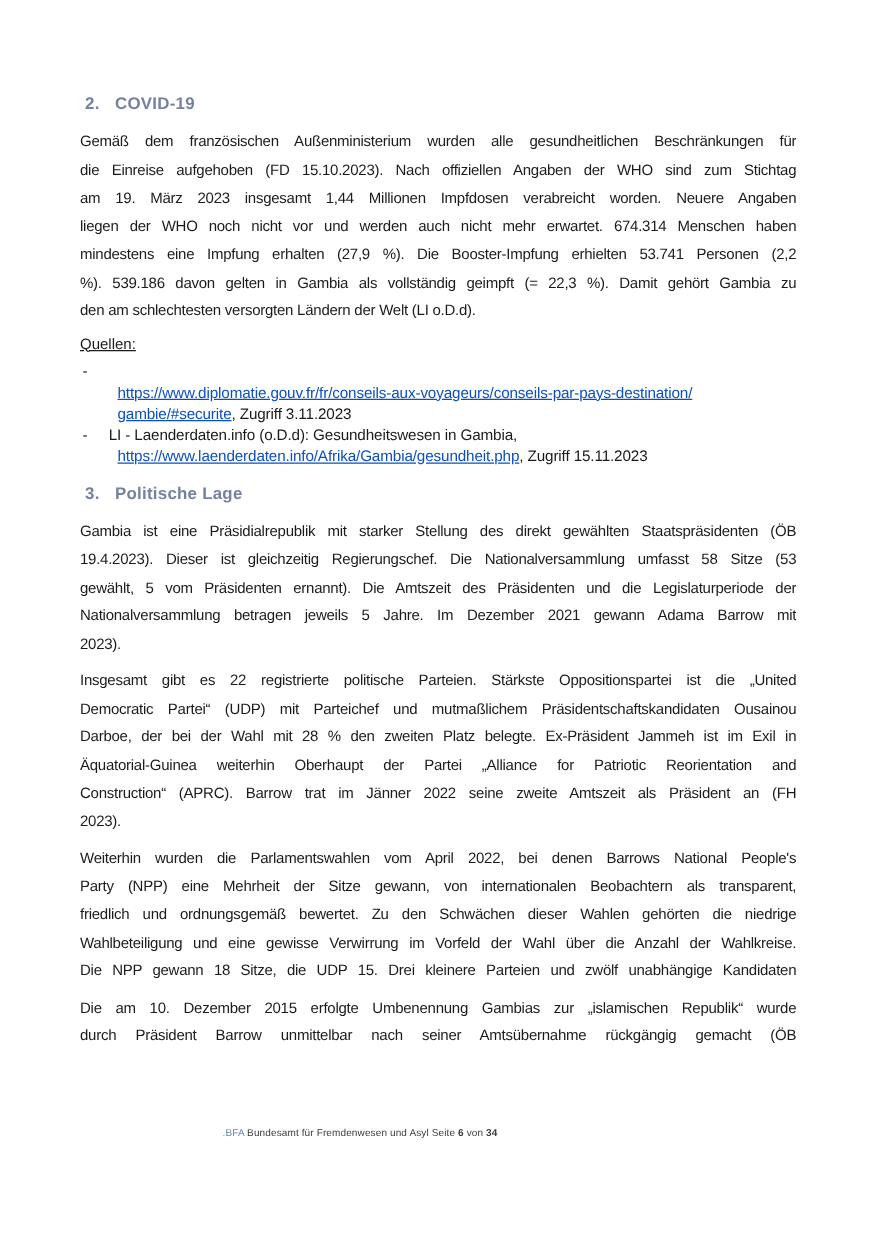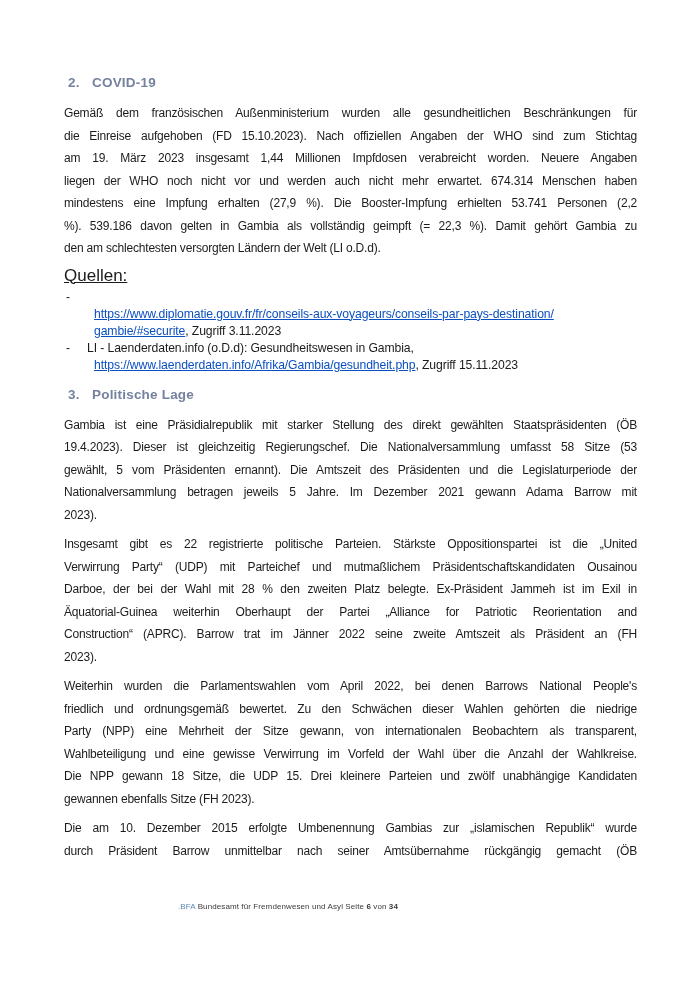--- a/index.html
+++ b/index.html
@@ -39,21 +39,21 @@
   .tline {
     text-align: justify;
     text-align-last: justify;
     max-height: 22.5px;
     overflow: hidden;
     white-space: normal;
   }
   .tlast { text-align-last: left; }
 
   .sources-label {
-    font-size: 17px;
+    font-size: 12px;
     line-height: 17px;
     text-decoration: underline;
     margin: 2px 0 5px 0;
   }
   .source-list {
     font-size: 12.2px;
     line-height: 17px;
     letter-spacing: -0.1px;
     margin: 0 0 12px 0;
   }
@@ -132,33 +132,32 @@
 
     <div class="para">
         <div class="tline">Gambia ist eine Präsidialrepublik mit starker Stellung des direkt gewählten Staatspräsidenten (ÖB</div>
         <div class="tline">19.4.2023). Dieser ist gleichzeitig Regierungschef. Die Nationalversammlung umfasst 58 Sitze (53</div>
         <div class="tline">gewählt, 5 vom Präsidenten ernannt). Die Amtszeit des Präsidenten und die Legislaturperiode der</div>
         <div class="tline">Nationalversammlung betragen jeweils 5 Jahre. Im Dezember 2021 gewann Adama Barrow mit</div>
         <div class="tline tlast">2023).</div>
       </div>
     <div class="para">
         <div class="tline">Insgesamt gibt es 22 registrierte politische Parteien. Stärkste Oppositionspartei ist die „United</div>
-        <div class="tline">Verwirrung Party“ (UDP) mit Parteichef und mutmaßlichem Präsidentschaftskandidaten Ousainou</div>
+        <div class="tline">Democratic Partei“ (UDP) mit Parteichef und mutmaßlichem Präsidentschaftskandidaten Ousainou</div>
         <div class="tline">Darboe, der bei der Wahl mit 28 % den zweiten Platz belegte. Ex-Präsident Jammeh ist im Exil in</div>
         <div class="tline">Äquatorial-Guinea weiterhin Oberhaupt der Partei „Alliance for Patriotic Reorientation and</div>
         <div class="tline">Construction“ (APRC). Barrow trat im Jänner 2022 seine zweite Amtszeit als Präsident an (FH</div>
         <div class="tline tlast">2023).</div>
       </div>
     <div class="para">
         <div class="tline">Weiterhin wurden die Parlamentswahlen vom April 2022, bei denen Barrows National People's</div>
+        <div class="tline">Party (NPP) eine Mehrheit der Sitze gewann, von internationalen Beobachtern als transparent,</div>
         <div class="tline">friedlich und ordnungsgemäß bewertet. Zu den Schwächen dieser Wahlen gehörten die niedrige</div>
-        <div class="tline">Party (NPP) eine Mehrheit der Sitze gewann, von internationalen Beobachtern als transparent,</div>
         <div class="tline">Wahlbeteiligung und eine gewisse Verwirrung im Vorfeld der Wahl über die Anzahl der Wahlkreise.</div>
         <div class="tline">Die NPP gewann 18 Sitze, die UDP 15. Drei kleinere Parteien und zwölf unabhängige Kandidaten</div>
-        <div class="tline tlast">gewannen ebenfalls Sitze (FH 2023).</div>
       </div>
     <div class="para">
         <div class="tline">Die am 10. Dezember 2015 erfolgte Umbenennung Gambias zur „islamischen Republik“ wurde</div>
         <div class="tline">durch Präsident Barrow unmittelbar nach seiner Amtsübernahme rückgängig gemacht (ÖB</div>
       </div>
   </div>
 
   <div class="footer">
     <span class="f-prefix">.</span><span class="f-logo">BFA</span>
     <span>Bundesamt für Fremdenwesen und Asyl</span>

